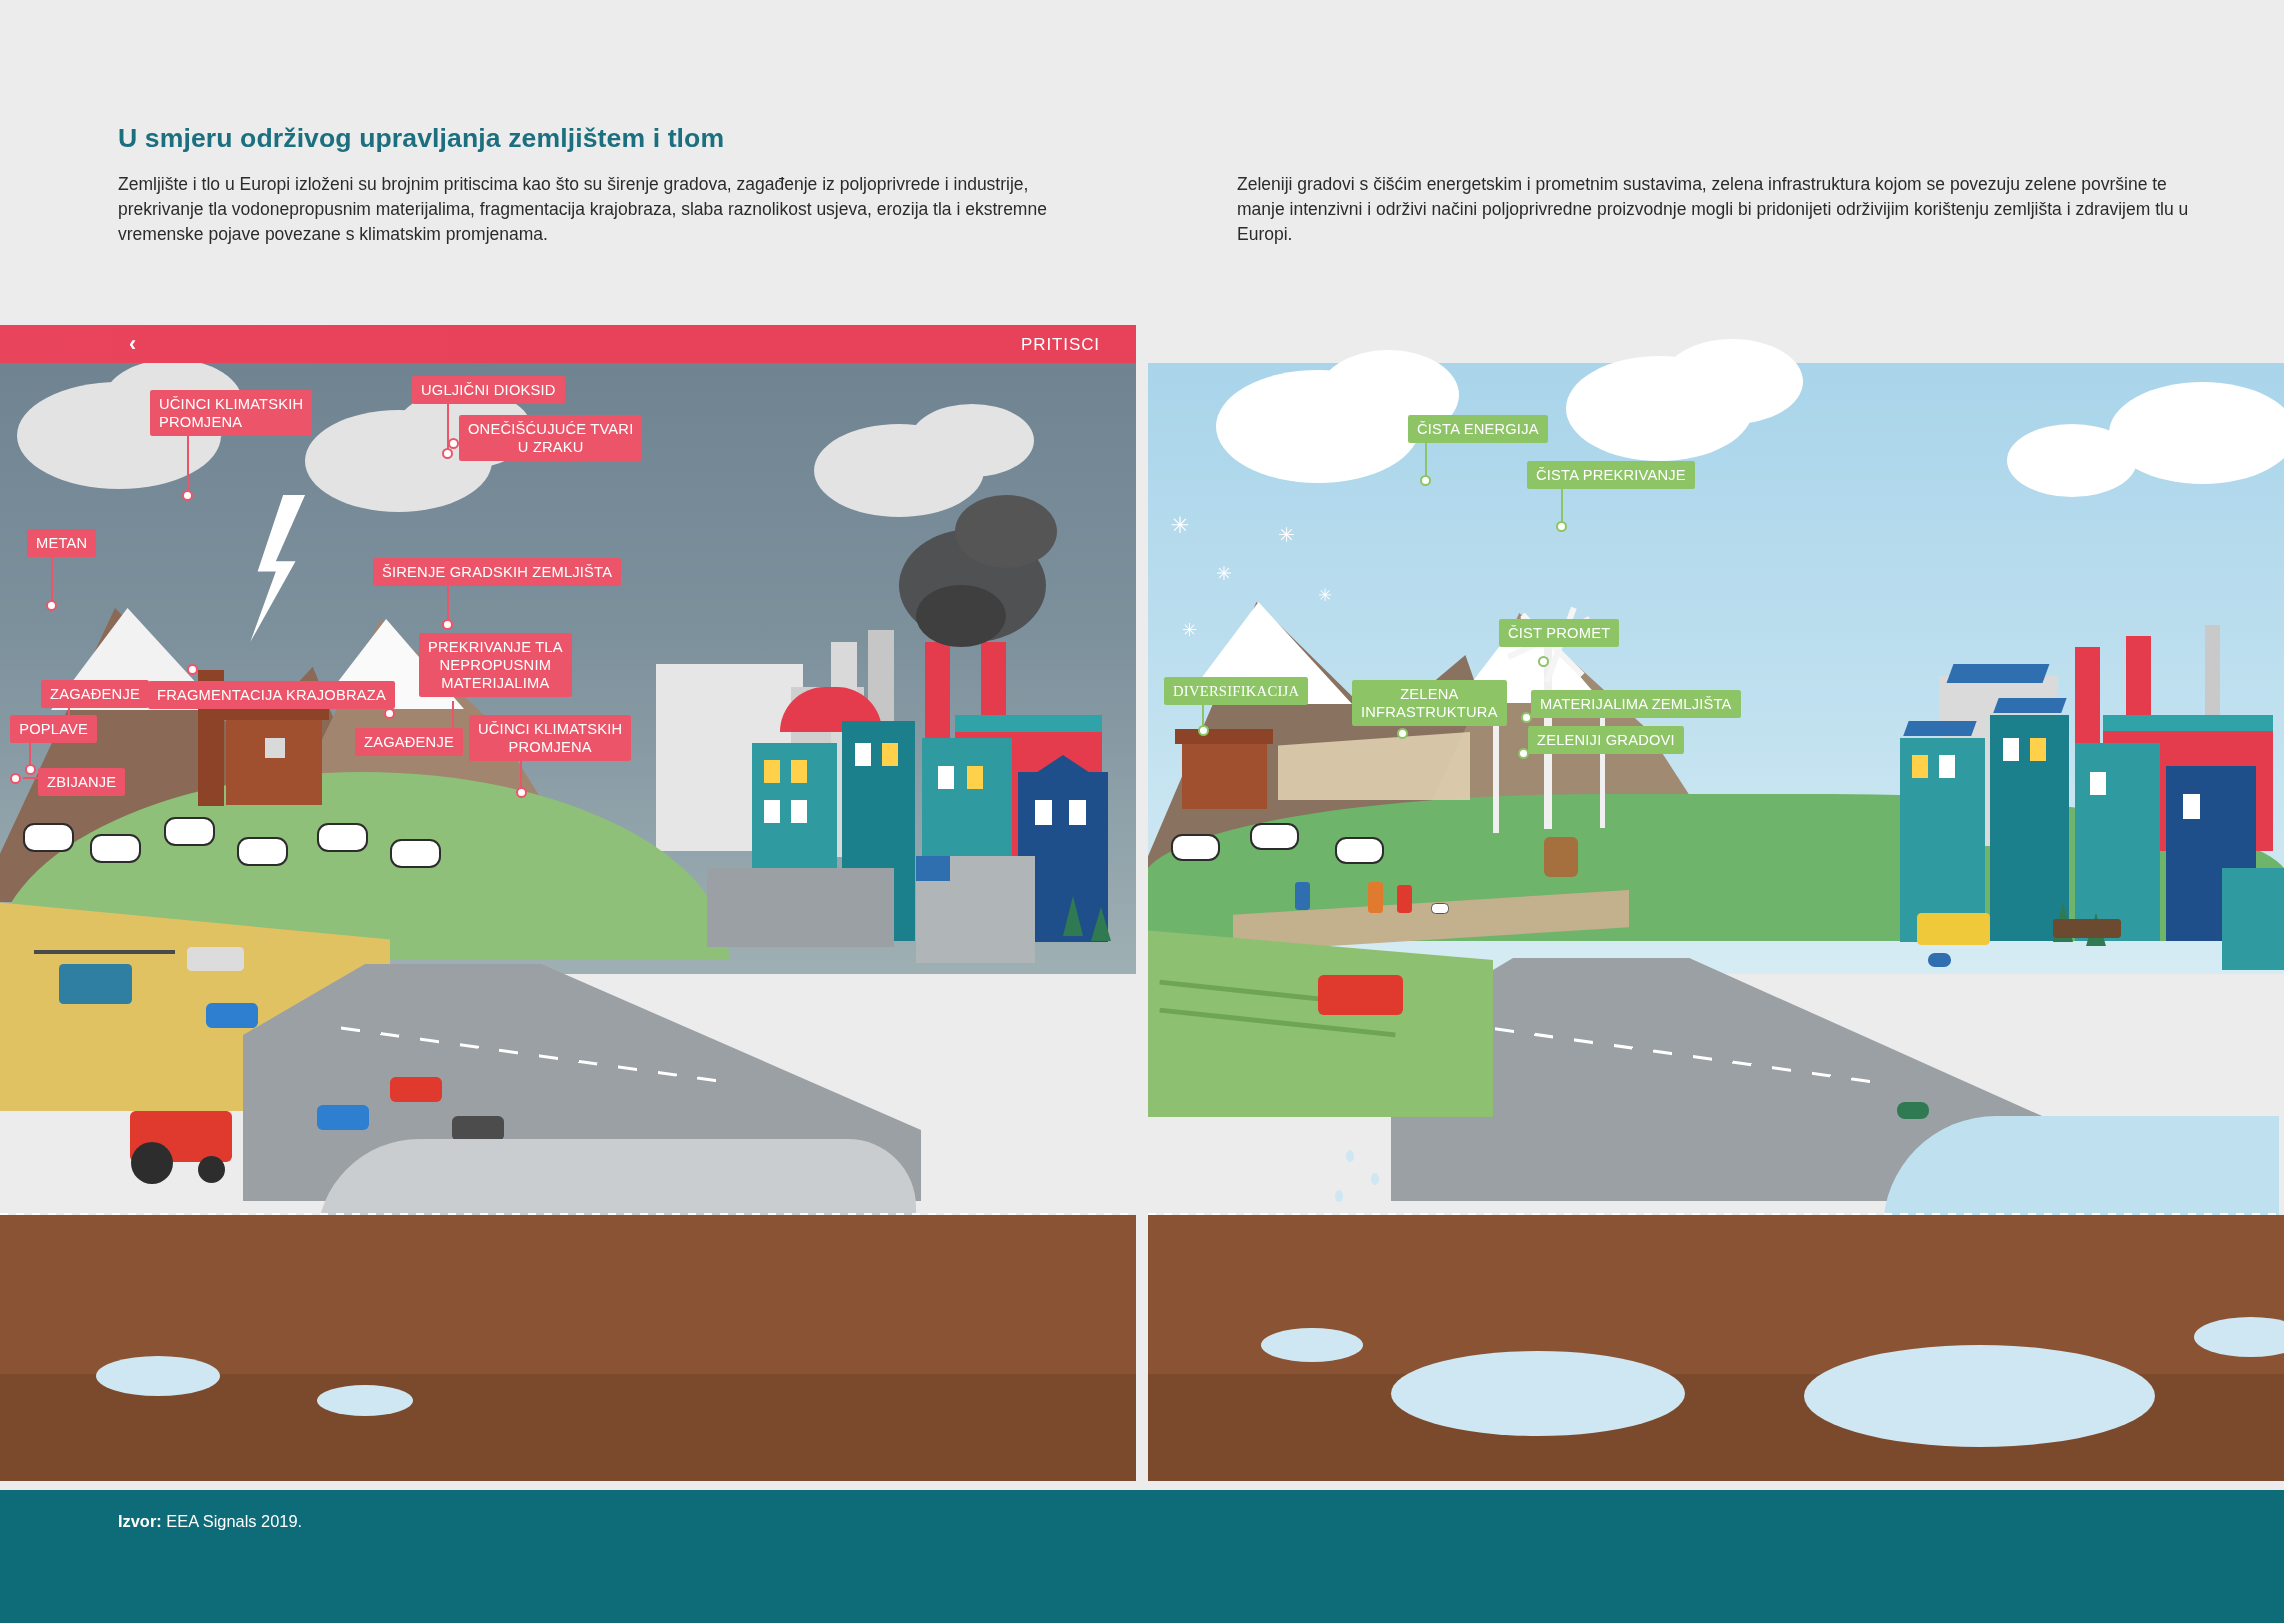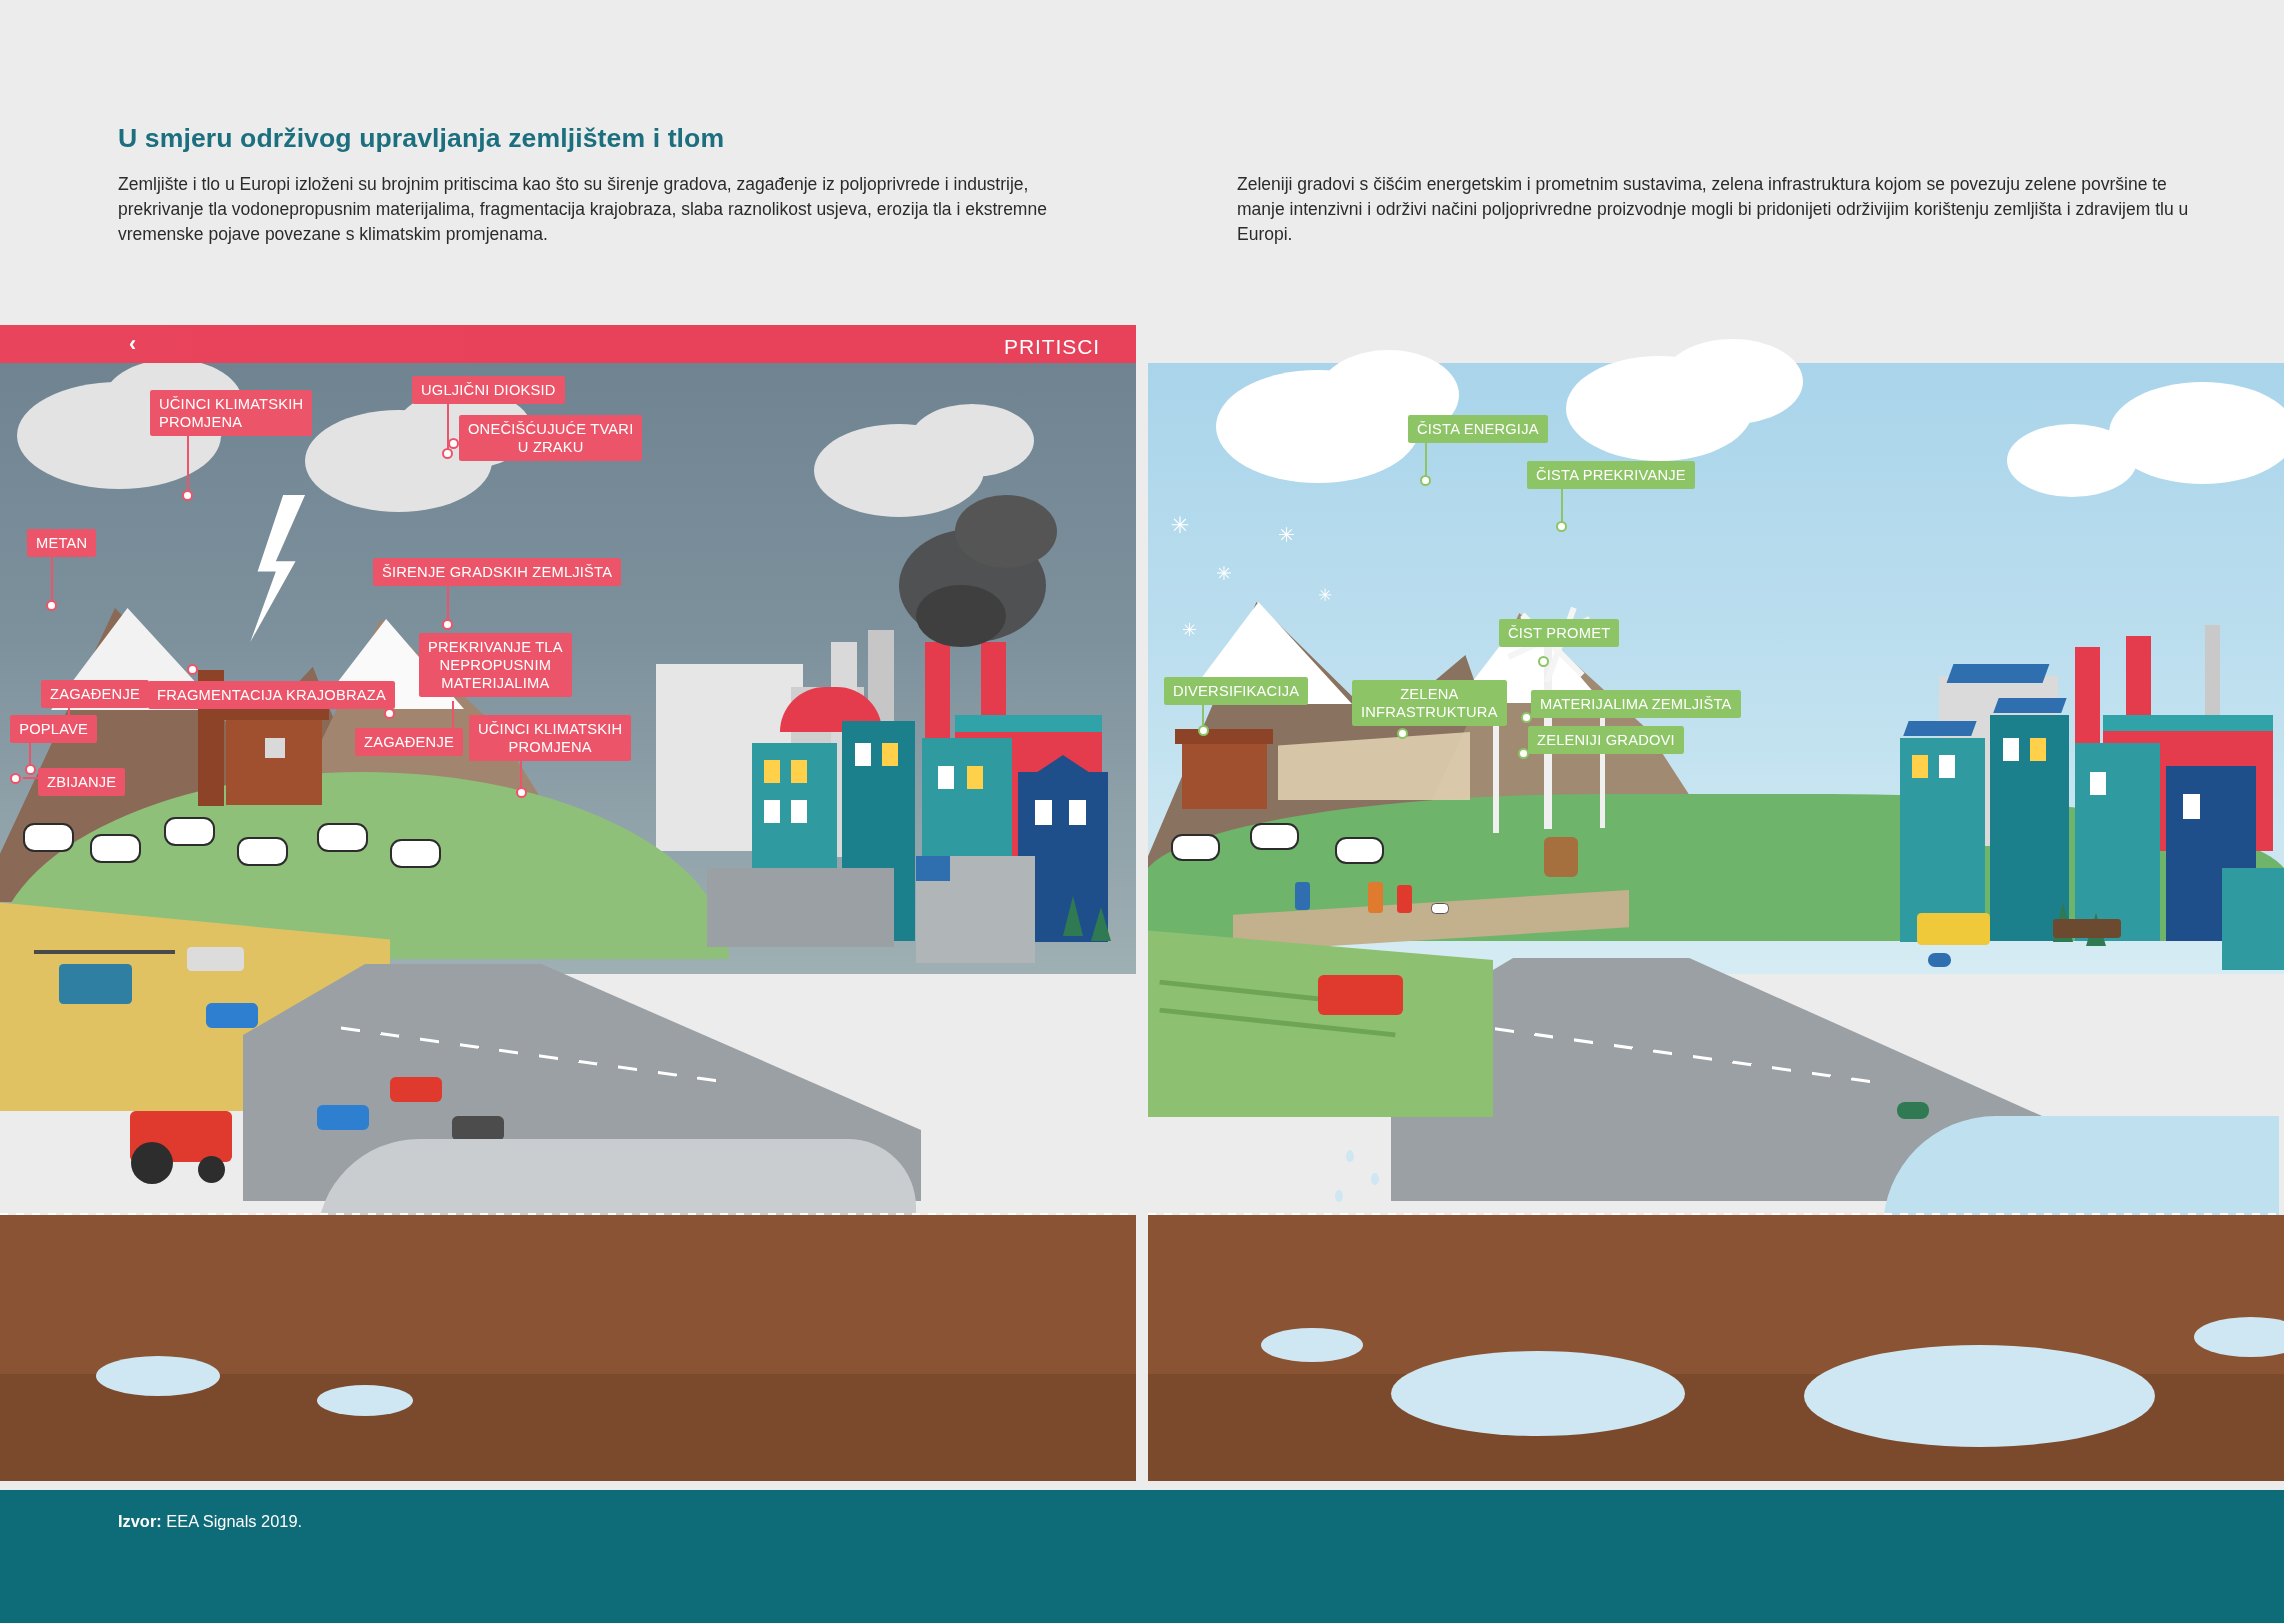--- a/index.html
+++ b/index.html
@@ -24,21 +24,21 @@
 
   
   #panels{position:absolute;left:0;top:325px;width:2284px;height:1165px;}
   .panel{position:absolute;top:0;height:1156px;overflow:hidden;}
   #panel-left{left:0;width:1136px;}
   #panel-right{left:1148px;width:1136px;}
 
   
   .banner{position:absolute;top:0;left:0;width:100%;height:38px;}
   .banner-label{
-    position:absolute;top:9.6px;font-size:21px;color:#fff;letter-spacing:0.9px;font-weight:500;text-align:right;
+    position:absolute;top:9.6px;font-size:17px;color:#fff;letter-spacing:0.9px;font-weight:500;text-align:right;
   }
   #banner-left{background:linear-gradient(90deg,#e8445c 0%,#e8415a 70%,#e8415a 100%);}
   #banner-left .banner-label{right:36px;}
   #banner-right{background:linear-gradient(90deg,#7cba5e 0%,#9ccf72 100%);}
   #banner-right .banner-label{left:95px;}
   .arrow{position:absolute;top:8px;font-size:21.5px;color:#fff;font-weight:bold;line-height:22.6px;}
   #arrow-left{left:129px;}
   #arrow-right{right:33px;}
 
   
@@ -368,21 +368,21 @@
     <div class="leader g" style="left:277px;top:118px;height:34px;"></div>
     <div class="dot g" style="left:272px;top:150px;"></div>
 
     <div class="label green" style="left:379px;top:136px;">ČISTA PREKRIVANJE</div>
     <div class="leader g" style="left:413px;top:163px;height:34px;"></div>
     <div class="dot g" style="left:408px;top:196px;"></div>
 
     <div class="label green" style="left:351px;top:294px;">ČIST PROMET</div>
     <div class="dot g" style="left:390px;top:331px;"></div>
 
-    <div class="label green" style="left:16px;top:352px;">DIVERSIFIKACIJA</div>
+    <div class="label green" style="left:16px;top:352px;font-family:Liberation Serif, serif;">DIVERSIFIKACIJA</div>
     <div class="leader g" style="left:54px;top:379px;height:22.6px;"></div>
     <div class="dot g" style="left:50px;top:400px;"></div>
 
     <div class="label green" style="left:204px;top:355px;text-align:center;">ZELENA
 INFRASTRUKTURA</div>
     <div class="dot g" style="left:249px;top:403px;"></div>
 
     <div class="label green" style="left:383px;top:365px;">MATERIJALIMA ZEMLJIŠTA</div>
     <div class="dot g" style="left:373px;top:387px;"></div>
 

